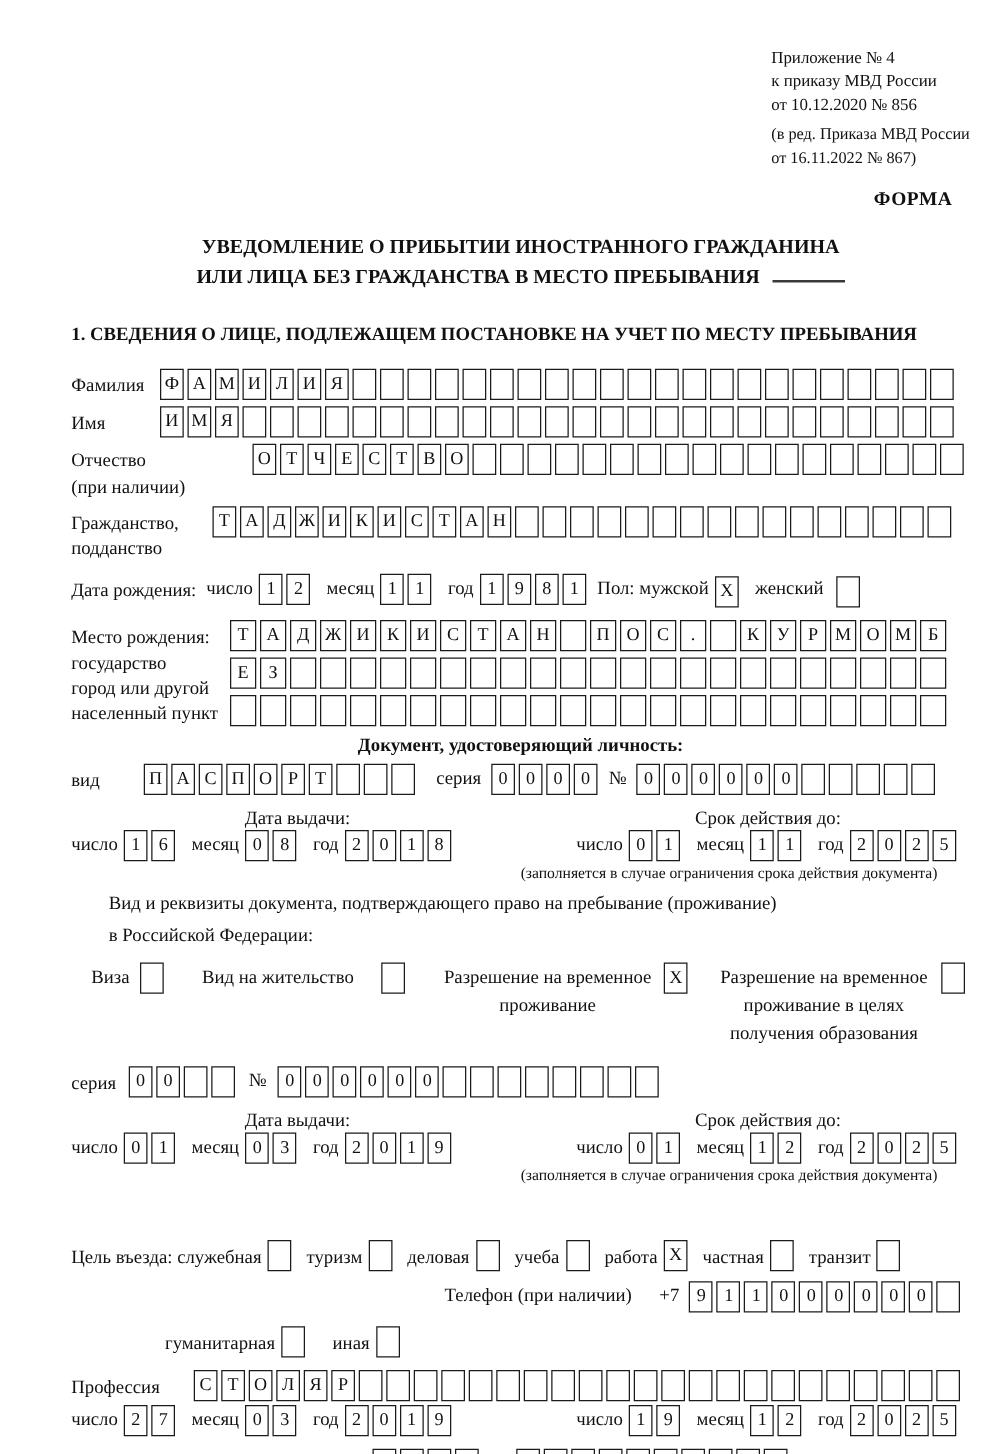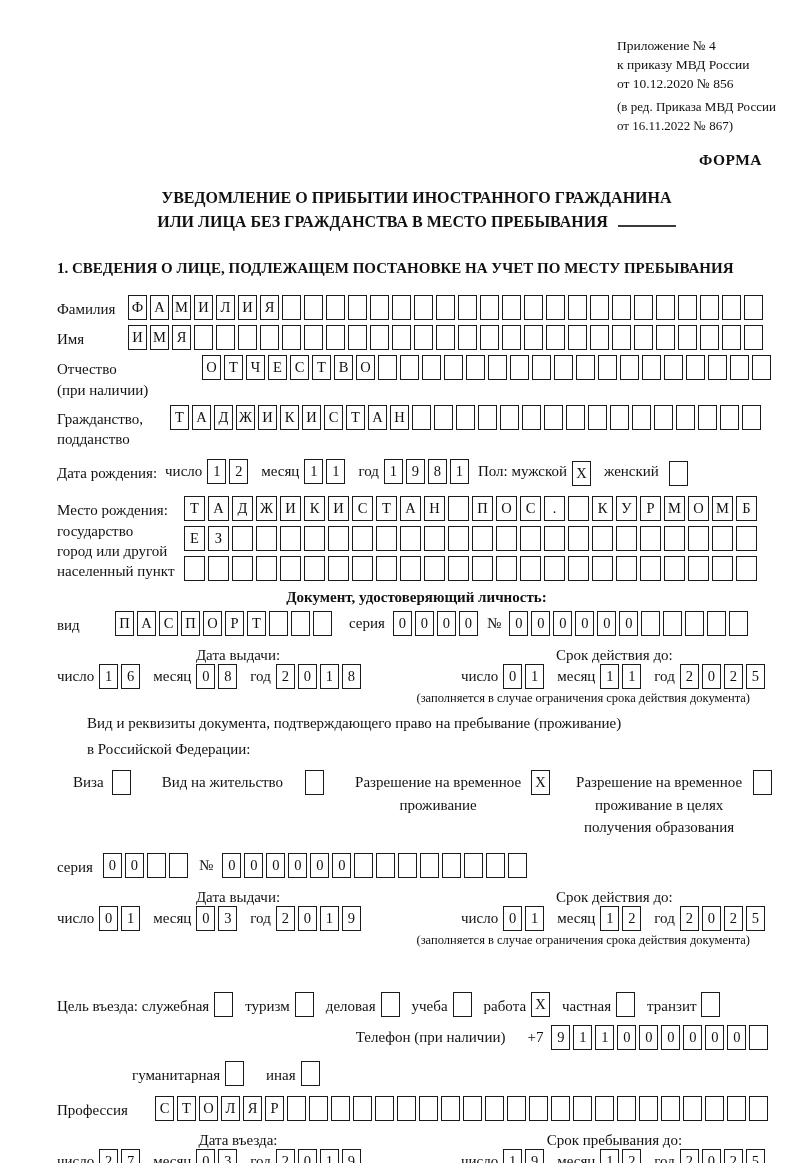--- a/index.html
+++ b/index.html
@@ -595,21 +595,20 @@
         <span class="cell"></span>
         <span class="cell"></span>
         <span class="cell"></span>
         <span class="cell"></span>
         <span class="cell"></span>
       </span>
   </div>
 
   <div class="dates-row">
     <div class="dcol-l">
-      <div class="dhead">Дата въезда:</div>
       <span class="dgroup">
         <span class="dlabel">число</span>
         <span class="cells">
             <span class="cell">2</span>
             <span class="cell">7</span>
           </span>
         <span class="dlabel">месяц</span>
         <span class="cells">
             <span class="cell">0</span>
             <span class="cell">3</span>
@@ -617,21 +616,20 @@
         <span class="dlabel">год</span>
         <span class="cells">
             <span class="cell">2</span>
             <span class="cell">0</span>
             <span class="cell">1</span>
             <span class="cell">9</span>
           </span>
       </span>
     </div>
     <div class="dcol-r">
-      <div class="dhead">Срок пребывания до:</div>
       <span class="dgroup">
         <span class="dlabel">число</span>
         <span class="cells">
             <span class="cell">1</span>
             <span class="cell">9</span>
           </span>
         <span class="dlabel">месяц</span>
         <span class="cells">
             <span class="cell">1</span>
             <span class="cell">2</span>

